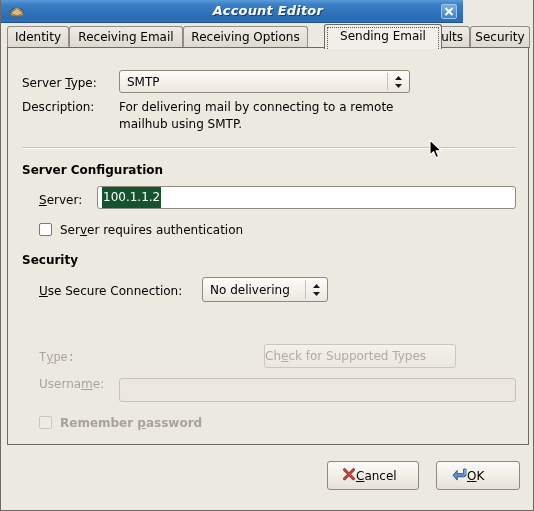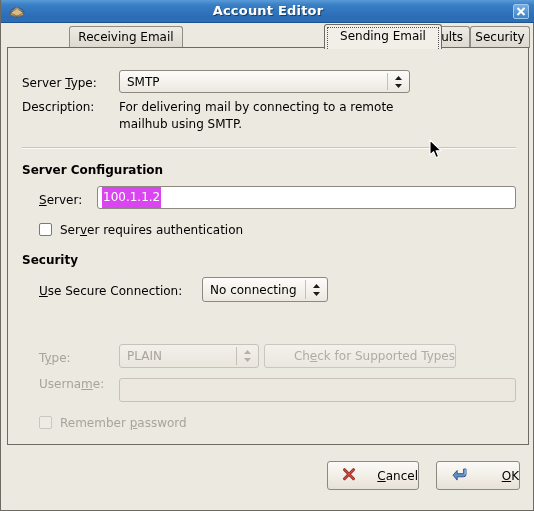--- a/index.html
+++ b/index.html
@@ -20,26 +20,27 @@
     box-sizing: border-box;
     background: #ece9e1;
     border: 1px solid #6d6a63;
     border-top: none;
   }
 
   
   #titlebar {
     position: absolute;
     left: 0; top: 0;
-    width: 534px; height: 23px;
+    width: 462px; height: 23px;
     box-sizing: border-box;
     background: linear-gradient(to bottom,
         #5a9ad8 0%, #3a7fc4 22%, #2f74bd 55%, #2b6cb4 80%, #2c6fb8 100%);
     border-bottom: 1px solid #1d528c;
     overflow: hidden;
+    font-style: italic;
   }
   #title-text {
     position: absolute;
     left: 0; top: 3px;
     width: 534px;
     text-align: center;
     font-weight: bold;
     font-size: 13px;
     color: #ffffff;
     text-shadow: 1px 1px 0 rgba(0,0,0,0.45);
@@ -185,21 +186,21 @@
   }
   .entry .etext {
     position: absolute;
     left: 4px; top: 0; bottom: 0;
     line-height: 21px;
     font-size: 12px;
     color: #000;
     white-space: nowrap;
   }
   .entry .etext.selected {
-    background: #d946ef;
+    background: #14532d;
     color: #ffffff;
     padding: 0 1px;
   }
   .entry.disabled {
     background: #ece7df;
     border-color: #c6c2b9;
   }
   .entry.disabled .etext { color: #a8a49b; }
 
   
@@ -232,21 +233,21 @@
   .btn.disabled {
     background: linear-gradient(to bottom,#f3f1eb,#ebe7e0);
     border-color: #cbc7be;
     color: #b0aca3;
     cursor: default;
   }
   .btn .btxt {
     position: absolute;
     left: 0; right: 0; top: 50%;
     transform: translateY(-50%);
-    text-align: right;
+    text-align: left;
     white-space: nowrap;
   }
   .btn .bico {
     position: absolute;
     top: 50%;
     transform: translateY(-50%);
   }
 
   
   #actionarea {
@@ -280,21 +281,23 @@
     </div>
     <div id="title-text">Account Editor</div>
     <div id="close-btn">
       <svg width="14" height="13" viewBox="0 0 14 13">
         <path d="M3.5 3 L10.5 10 M10.5 3 L3.5 10" stroke="#ffffff" stroke-width="2.1" stroke-linecap="butt"></path>
       </svg>
     </div>
   </div>
 
   <div id="tabbar">
+    <div class="tab" style="left:0px;   width:62px;"><span>Identity</span></div>
     <div class="tab" style="left:62px;  width:114px;"><span>Receiving Email</span></div>
+    <div class="tab" style="left:176px; width:125px;"><span>Receiving Options</span></div>
     <div class="tab active" style="left:317px; width:118px;"><span>Sending Email</span><span class="tabfocus"></span></div>
     <div class="tab" style="left:399px; width:64px;"><span>Defaults</span></div>
     <div class="tab" style="left:463px; width:60px;"><span>Security</span></div>
   </div>
 
   <div id="panel">
 
     <div class="lbl" style="left:14px; top:28px;">Server <span class="u">T</span>ype:</div>
     <div class="combo" style="left:111px; top:22px; width:291px; height:23px;">
       <span class="ctext">SMTP</span>
@@ -320,54 +323,44 @@
       <span class="etext selected">100.1.1.2</span>
     </div>
 
     <div class="check" style="left:31px; top:175px;"></div>
     <div class="lbl" style="left:52px; top:175px;">Ser<span class="u">v</span>er requires authentication</div>
 
     <div class="hdr" style="left:14px; top:205px;">Security</div>
 
     <div class="lbl" style="left:31px; top:236px;"><span class="u">U</span>se Secure Connection:</div>
     <div class="combo" style="left:194px; top:229px; width:126px; height:25px;">
-      <span class="ctext" style="line-height:24px;">No connecting</span>
+      <span class="ctext" style="line-height:24px;">No delivering</span>
       <span class="vdiv"></span>
       <span class="arrows">
         <svg width="9" height="14" viewBox="0 0 9 14">
           <path d="M4.5 1 L8 5 L1 5 Z" fill="#1b1b1b"></path>
           <path d="M4.5 13 L8 9 L1 9 Z" fill="#1b1b1b"></path>
         </svg>
       </span>
     </div>
 
 
-    <div class="lbl dim" style="left:31px; top:303px;">T<span class="u">y</span>pe:</div>
-    <div class="combo disabled" style="left:111px; top:296px; width:140px; height:24px;">
-      <span class="ctext" style="line-height:23px;">PLAIN</span>
-      <span class="vdiv"></span>
-      <span class="arrows">
-        <svg width="9" height="14" viewBox="0 0 9 14">
-          <path d="M4.5 1 L8 5 L1 5 Z" fill="#b5b1a8"></path>
-          <path d="M4.5 13 L8 9 L1 9 Z" fill="#b5b1a8"></path>
-        </svg>
-      </span>
-    </div>
+    <div class="lbl dim" style="left:31px; top:303px;font-family:Liberation Mono, monospace;">T<span class="u">y</span>pe:</div>
 
     <div class="btn disabled" style="left:256px; top:296px; width:192px; height:24px;">
       <span class="btxt">Ch<span class="u">e</span>ck for Supported Types</span>
     </div>
 
     <div class="lbl dim" style="left:31px; top:329px;">Userna<span class="u">m</span>e:</div>
     <div class="entry disabled" style="left:111px; top:330px; width:397px; height:24px;">
       <span class="etext"></span>
     </div>
 
     <div class="check disabled" style="left:31px; top:368px;"></div>
-    <div class="lbl dim" style="left:52px; top:368px;">Remember <span class="u">p</span>assword</div>
+    <div class="lbl dim" style="left:52px; top:368px;font-weight:bold;">Remember <span class="u">p</span>assword</div>
 
   </div>
 
   <div id="actionarea">
 
     <div class="btn" style="left:325px; top:14px; width:92px; height:29px;">
       <span class="bico" style="left:14px;">
         <svg width="14" height="14" viewBox="0 0 14 14">
           <path d="M2.5 2.2 L11.5 11.2" stroke="#9e2b25" stroke-width="3" stroke-linecap="round"></path>
           <path d="M11.5 2.2 L2.5 11.2" stroke="#9e2b25" stroke-width="3" stroke-linecap="round"></path>

